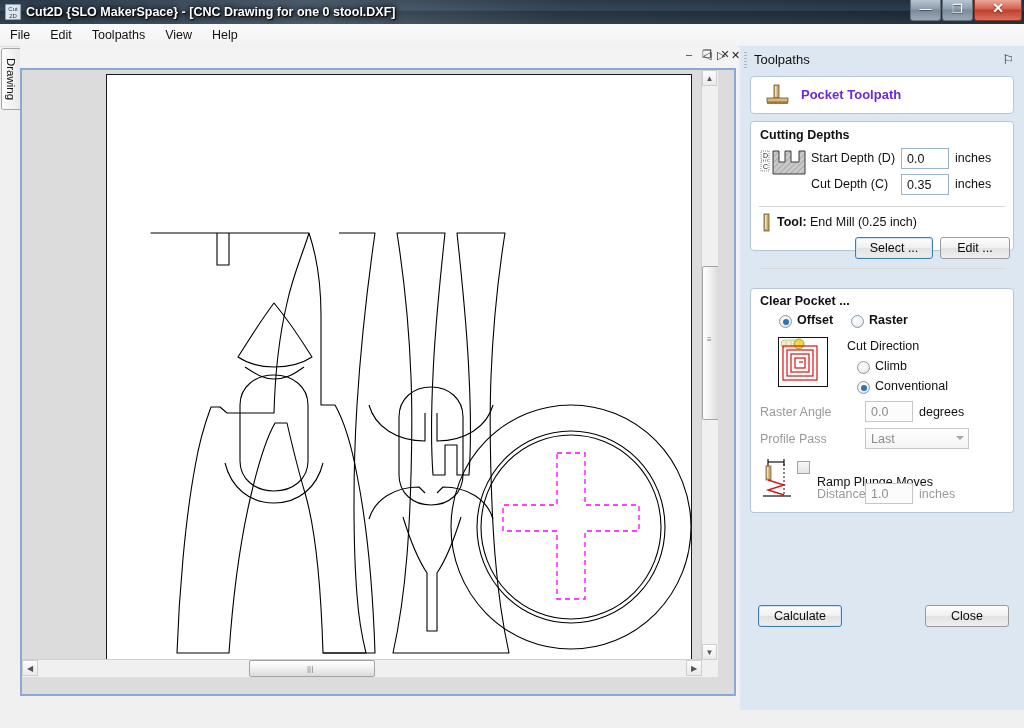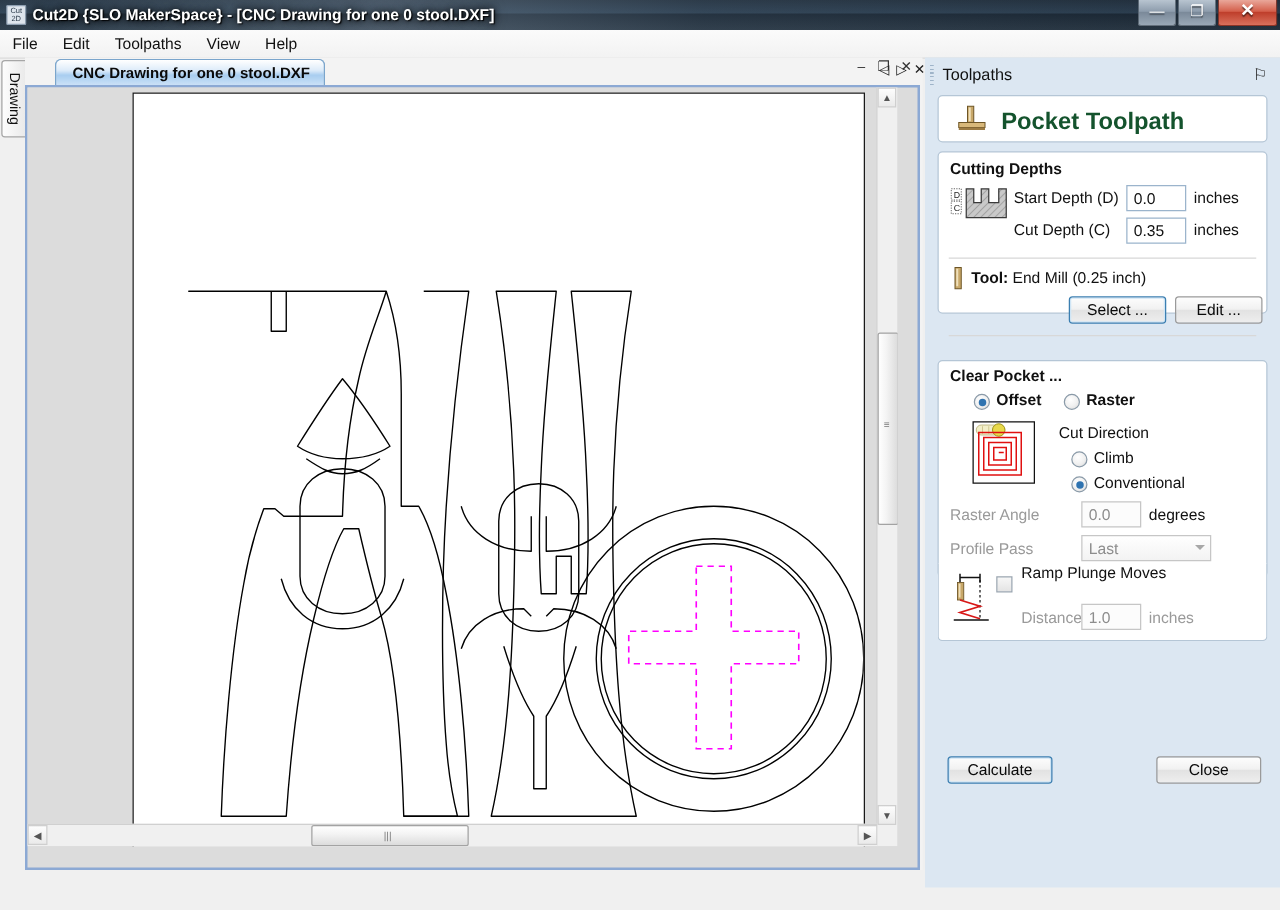--- a/index.html
+++ b/index.html
@@ -248,23 +248,20 @@
   </div>
 
   <div class="mdi">
 
     <div class="mdi-ctrls">
       <div class="mdi-ctrl" style="right:42px;">–</div>
       <div class="mdi-ctrl" style="right:24px;">❐</div>
       <div class="mdi-ctrl" style="right:6px;">✕</div>
     </div>
 
-    <div class="doctab">
-      <span>CNC Drawing for one 0 stool.DXF</span>
-    </div>
     <div class="tabnav" style="left:683px;">◁</div>
     <div class="tabnav" style="left:697px;">▷</div>
     <div class="tabnav" style="left:711px;">✕</div>
 
     <div class="canvas-frame">
       <div class="canvas-inner">
 
         <div class="paper">
           <svg width="584" height="606" viewBox="0 0 584 606">
             <g fill="none" stroke="#000000" stroke-width="1.1" stroke-linejoin="round">
@@ -385,21 +382,21 @@
       <div class="dock-pin">⚐</div>
     </div>
 
     <div class="grp" style="top:30px; height:38px;">
       <svg width="26" height="24" style="position:absolute;left:14px;top:7px;">
         <rect x="9" y="1" width="5" height="13" fill="#c8a86a" stroke="#6d5526" stroke-width="0.8"></rect>
         <rect x="10" y="2" width="1.6" height="11" fill="#efe0bb"></rect>
         <rect x="2" y="14" width="21" height="4" fill="#d8b87a" stroke="#6d5526" stroke-width="0.8"></rect>
         <rect x="2" y="18" width="21" height="2" fill="#9c7b43"></rect>
       </svg>
-      <div style="position:absolute;left:50px;top:10px;font-size:19px;font-weight:bold;color:#14532d;">Pocket Toolpath</div>
+      <div style="position:absolute;left:50px;top:10px;font-size:13px;font-weight:bold;color:#6d28d9;">Pocket Toolpath</div>
     </div>
 
     <div class="grp" style="top:75px; height:130px;">
       <div class="grp-head" style="position:absolute;left:9px;top:6px;">Cutting Depths</div>
 
       <svg width="58" height="34" style="position:absolute;left:8px;top:26px;">
         <defs>
           <pattern id="hatch" width="4" height="4" patternUnits="userSpaceOnUse" patternTransform="rotate(45)">
             <rect width="4" height="4" fill="#c9c9c9"></rect>
             <line x1="0" y1="0" x2="0" y2="4" stroke="#8c8c8c" stroke-width="1"></line>
@@ -479,21 +476,21 @@
         <line x1="9" y1="4" x2="25" y2="4" stroke="#111" stroke-width="1.2"></line>
         <line x1="9" y1="1" x2="9" y2="8" stroke="#111" stroke-width="1.2"></line>
         <line x1="25" y1="1" x2="25" y2="8" stroke="#111" stroke-width="1.2"></line>
         <line x1="25" y1="6" x2="25" y2="36" stroke="#111" stroke-width="1" stroke-dasharray="2,2"></line>
         <rect x="7" y="8" width="5" height="14" fill="#c8a86a" stroke="#6d5526" stroke-width="0.7"></rect>
         <rect x="8" y="9" width="1.4" height="11" fill="#efe0bb"></rect>
         <path d="M9,22 L25,27 L9,32 L25,37" fill="none" stroke="#d81818" stroke-width="1.4"></path>
         <line x1="4" y1="38" x2="32" y2="38" stroke="#111" stroke-width="1.2"></line>
       </svg>
       <div class="chk" style="left:46px;top:10px;"></div>
-      <div class="lbl" style="position:absolute;left:66px;top:0;">Ramp Plunge Moves</div>
+      <div class="lbl" style="position:absolute;left:66px;top:24px;">Ramp Plunge Moves</div>
 
       <div class="lbl-dim" style="position:absolute;left:66px;top:36px;">Distance</div>
       <input class="txt dim" style="position: absolute; left: 114px; top: 32px; width: 48px; height: 21px;" disabled="" value="1.0">
       <div class="lbl-dim" style="position:absolute;left:168px;top:36px;">inches</div>
     </div>
 
 
     <div class="btn focus" style="position:absolute;left:18px;top:559px;width:84px;height:22px;line-height:20px;">Calculate</div>
     <div class="btn" style="position:absolute;left:185px;top:559px;width:84px;height:22px;line-height:20px;">Close</div>
   </div>

